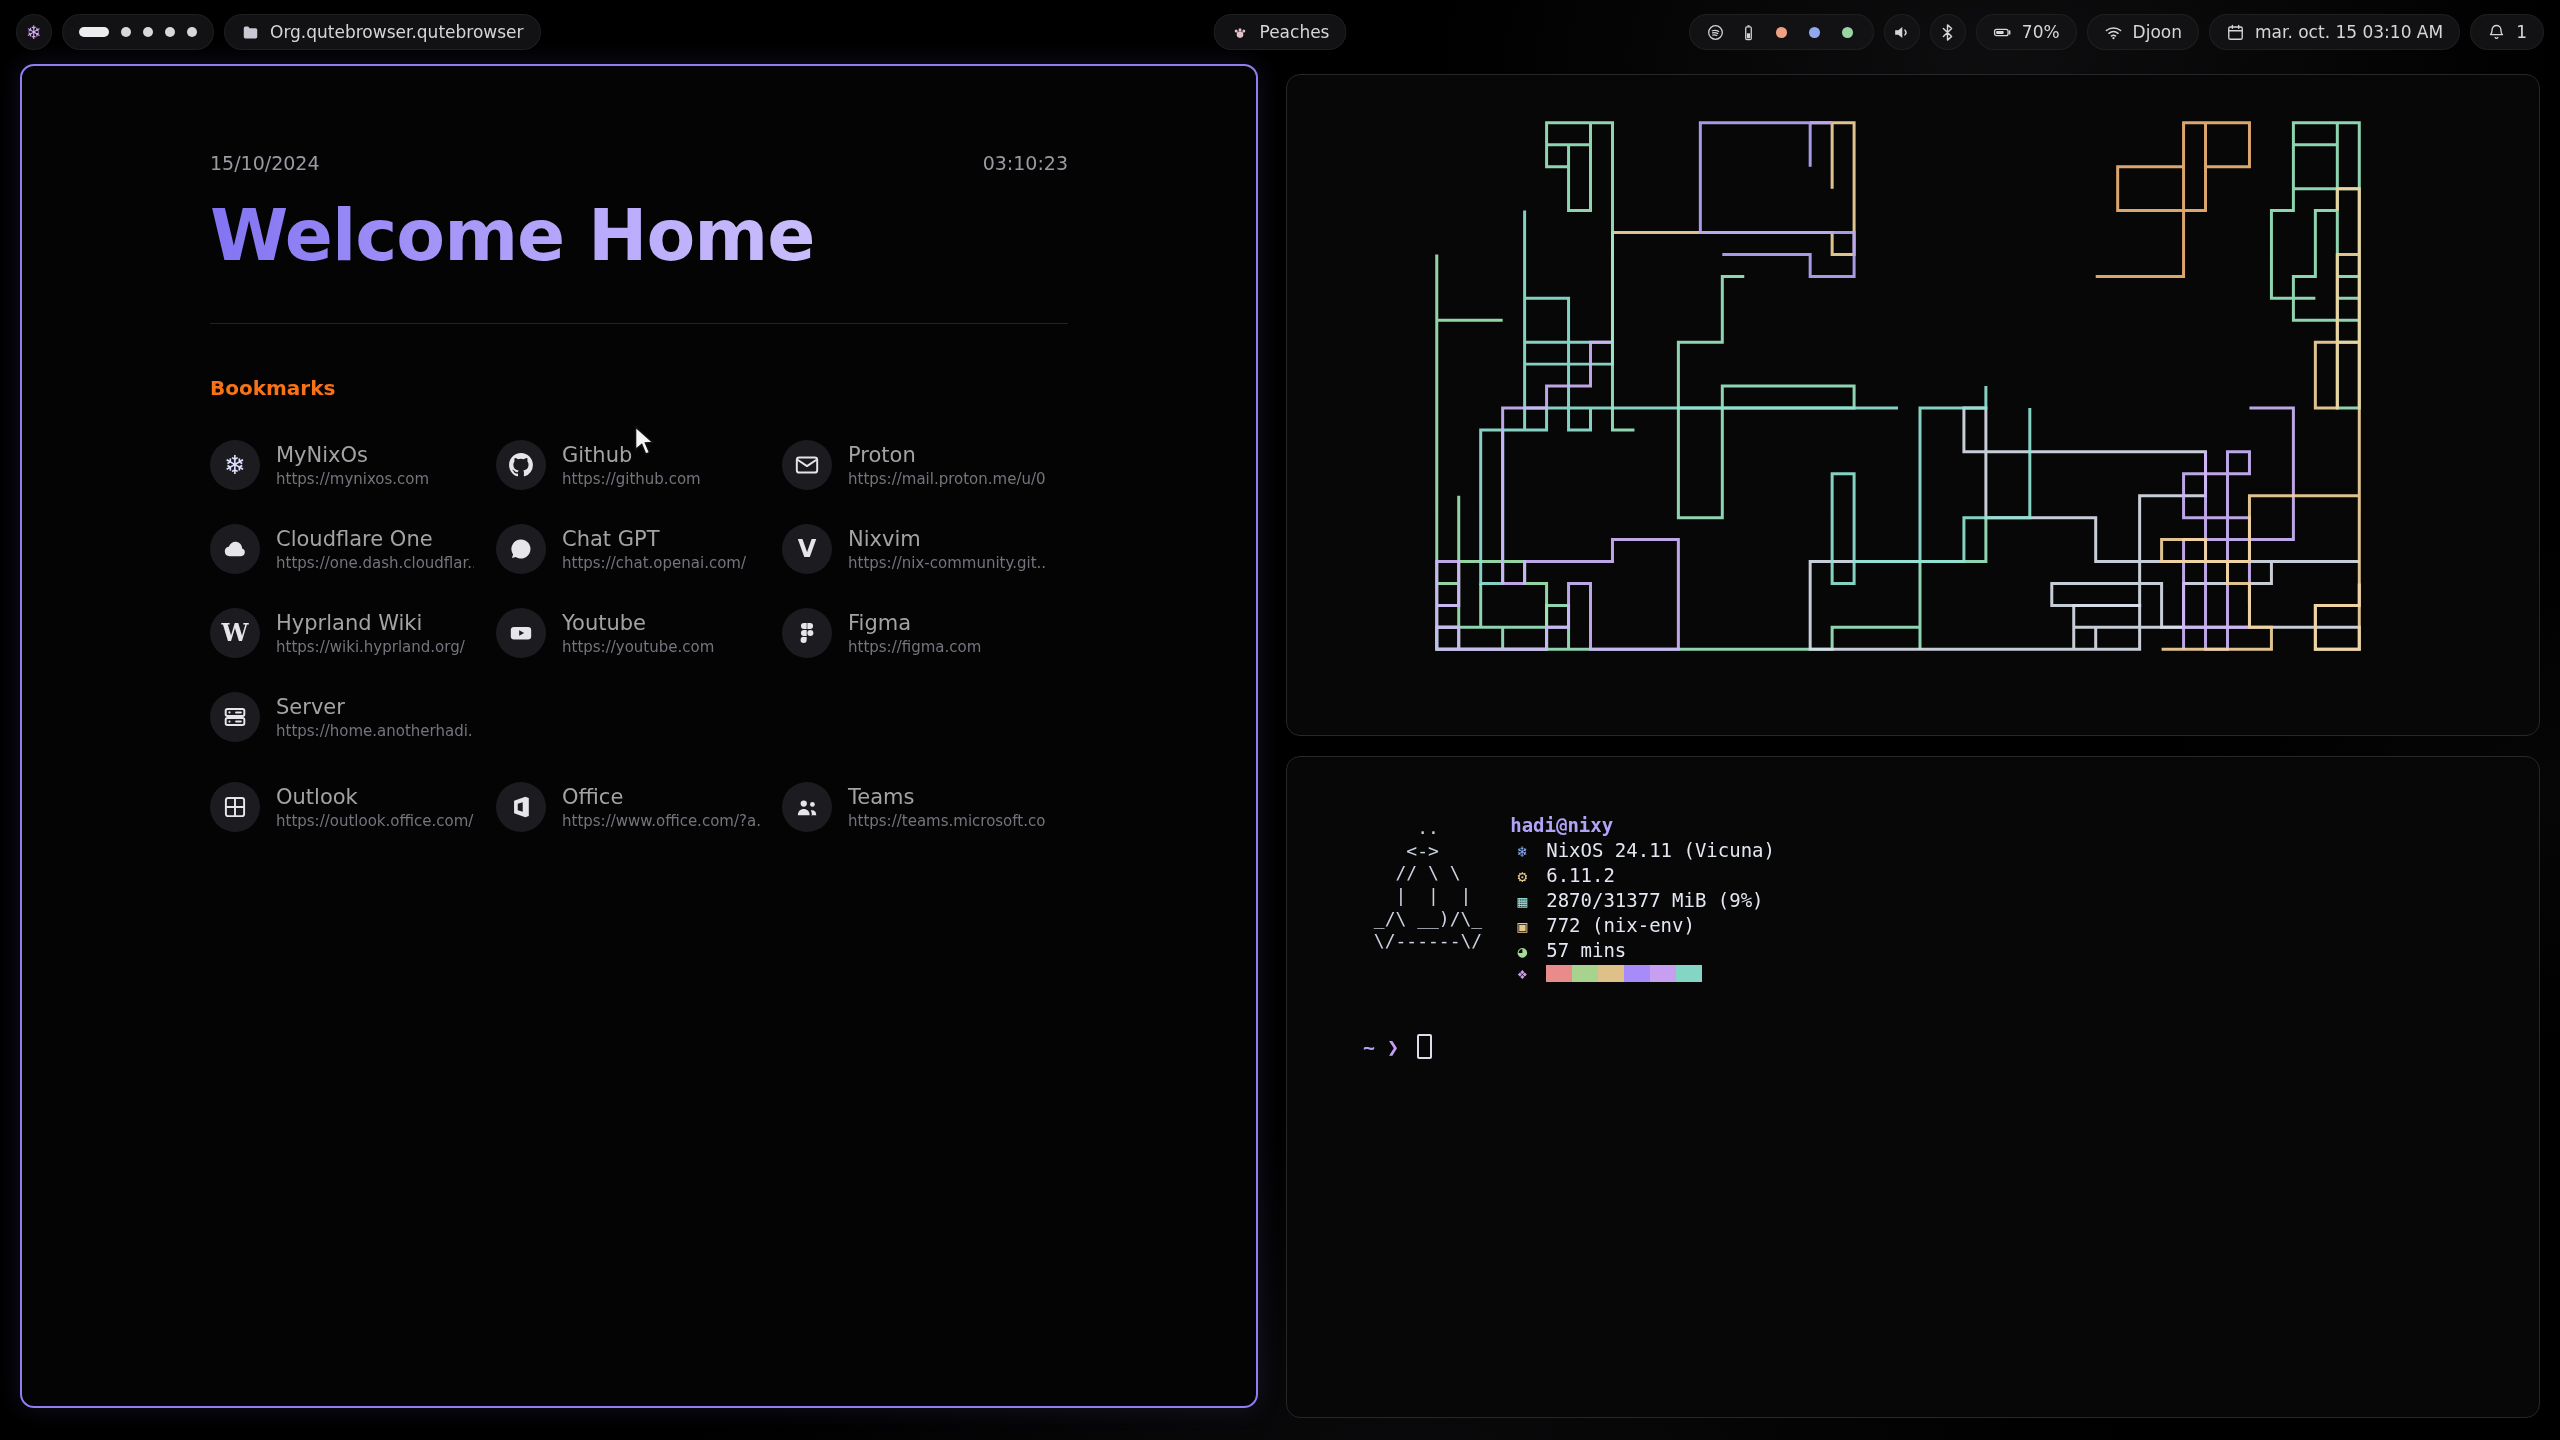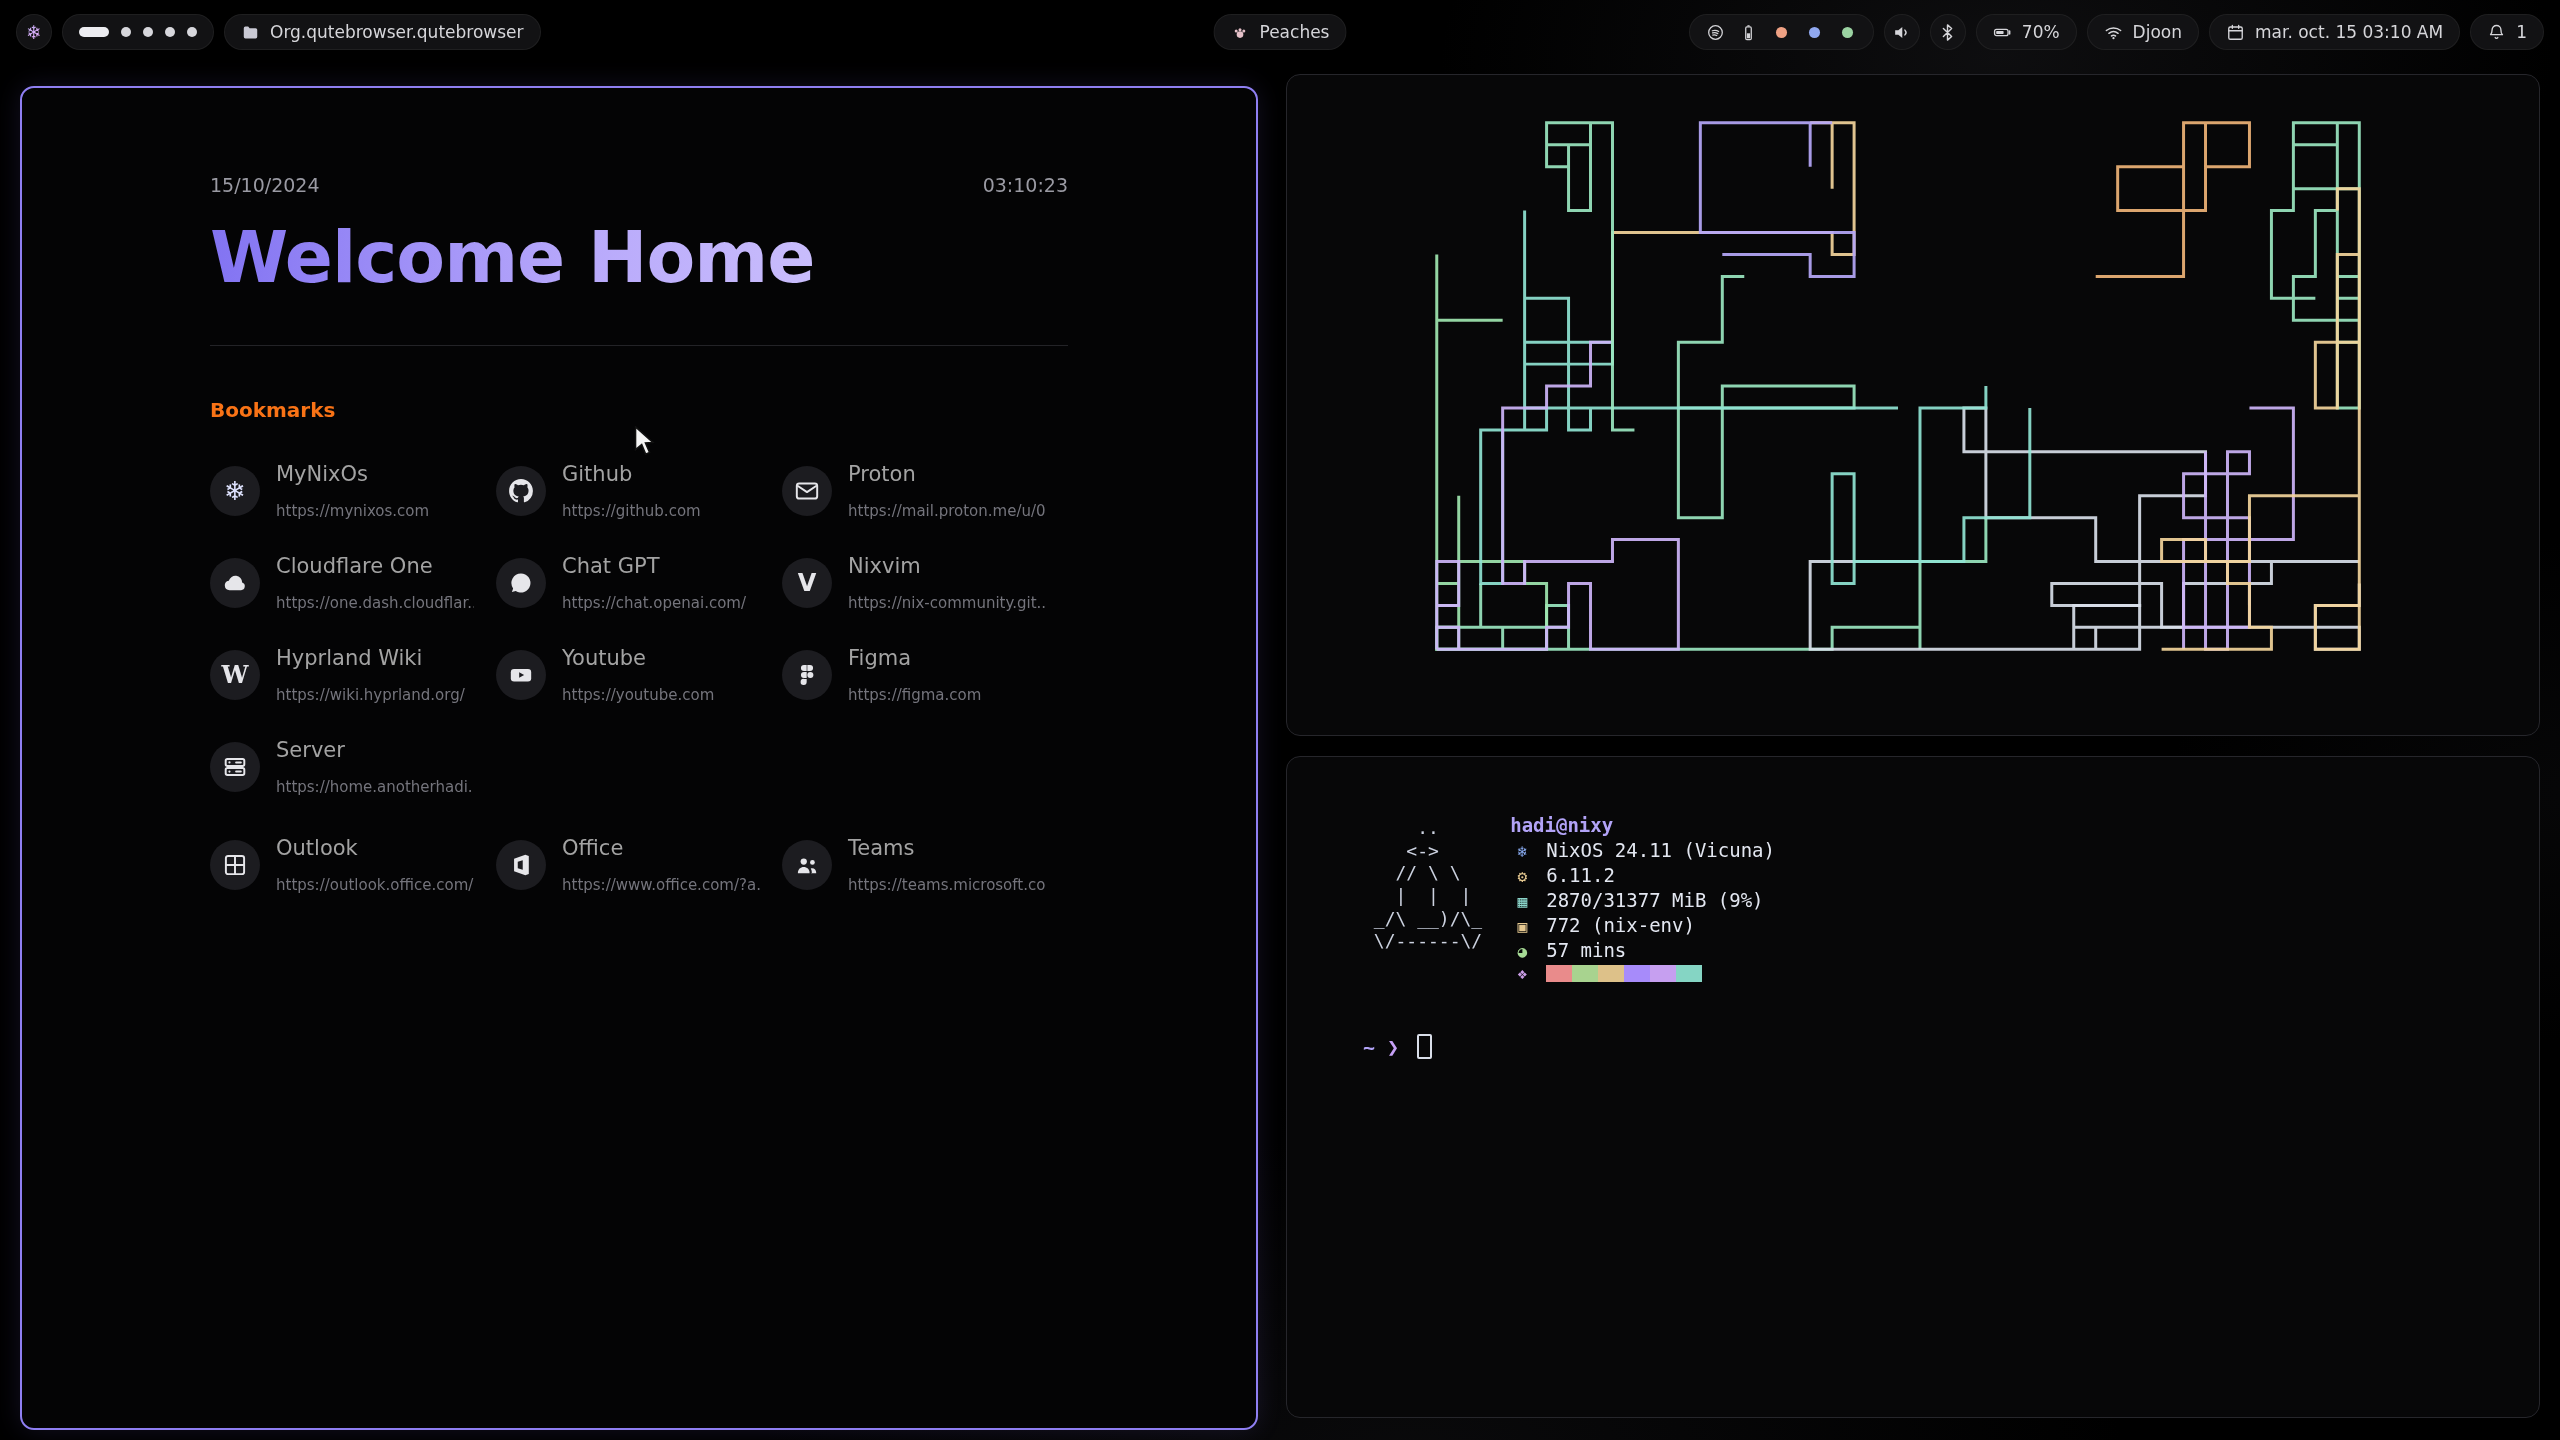--- a/index.html
+++ b/index.html
@@ -37,21 +37,21 @@
   .ws-pill{width:30px;height:10px;border-radius:6px;background:#ececf0}
   .ws-dot{width:10px;height:10px;border-radius:50%;background:#d7d7dc}
   #workspaces{gap:12px}
   #tray{gap:14px}
   .tray-ic{width:19px;height:19px;display:inline-flex}
   .tray-ic svg{width:100%;height:100%}
 
   
   .win{position:absolute;border-radius:14px;box-sizing:border-box}
   #win-start{
-    left:20px;top:86px;width:1238px;height:1344px;background:#040405;
+    left:20px;top:64px;width:1238px;height:1344px;background:#040405;
     border:2px solid #8f7ff2;box-shadow:0 0 26px rgba(134,115,244,.14);
   }
   #win-pipes{left:1286px;top:74px;width:1254px;height:662px;background:#070708;border:1px solid #26262b;overflow:hidden}
   #win-term{left:1286px;top:756px;width:1254px;height:662px;background:#070708;border:1px solid #26262b;overflow:hidden}
   #pipes-svg{position:absolute;inset:0;width:100%;height:100%}
 
   
   .sp-content{padding:86px 188px 0;height:100%;box-sizing:border-box}
   .sp-daterow{display:flex;justify-content:space-between;font-size:19px;color:#9a9aa3}
   .sp-title{
@@ -65,21 +65,21 @@
   .bm-item{display:flex;align-items:center;gap:16px;cursor:pointer}
   .bm-icon{
     width:50px;height:50px;border-radius:50%;background:#1c1c20;flex:none;
     display:flex;align-items:center;justify-content:center;color:#e6e6ea;
   }
   .bm-icon svg{width:26px;height:26px;display:block}
   .bm-glyph{font-size:26px;line-height:1;color:#e6e6ea}
   .bm-glyph.serif{font-family:"DejaVu Serif",serif;font-weight:700;font-size:24px}
   .bm-glyph.bold{font-weight:700;font-size:24px}
   .bm-label{font-size:21px;color:#a3a3a3;font-weight:500}
-  .bm-url{margin-top:16px;font-size:15px;color:#74747c;max-width:198px;overflow:hidden;white-space:nowrap}
+  .bm-url{margin-top:3px;font-size:15px;color:#74747c;max-width:198px;overflow:hidden;white-space:nowrap}
 
   
   .term-wrap{padding:54px 76px;font-family:"DejaVu Sans Mono",monospace;color:#d9dee9}
   .ff{display:flex;gap:28px;align-items:flex-start}
   .ff-art{font-size:18px;line-height:1.26;color:#ccd2e0;margin:6px 0 0;white-space:pre;font-family:"DejaVu Sans Mono",monospace}
   .ff-info{font-size:19px}
   .ff-line{display:flex;align-items:flex-end;gap:12px;height:25px}
   .ff-user{color:#b2a3f7;font-weight:700}
   .ff-icon{width:24px;text-align:center;font-size:16px;flex:none}
   .ff-text{color:#e3e7f1}

